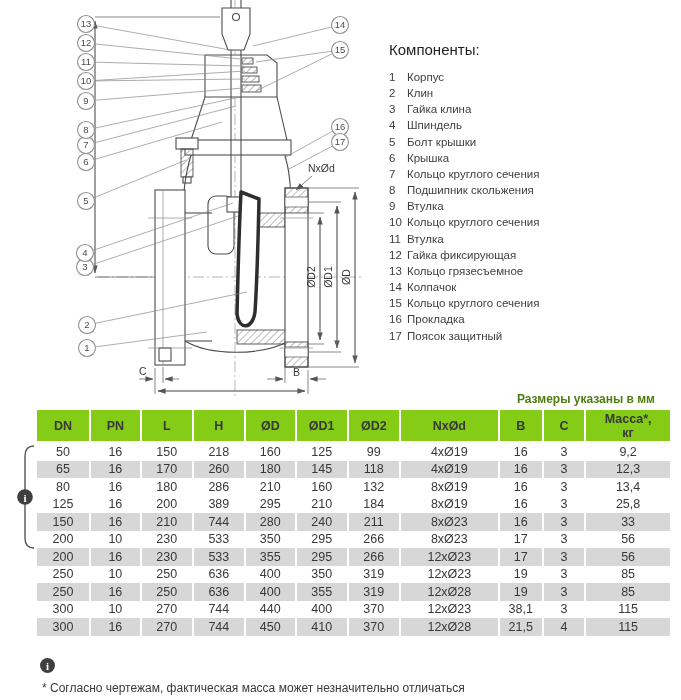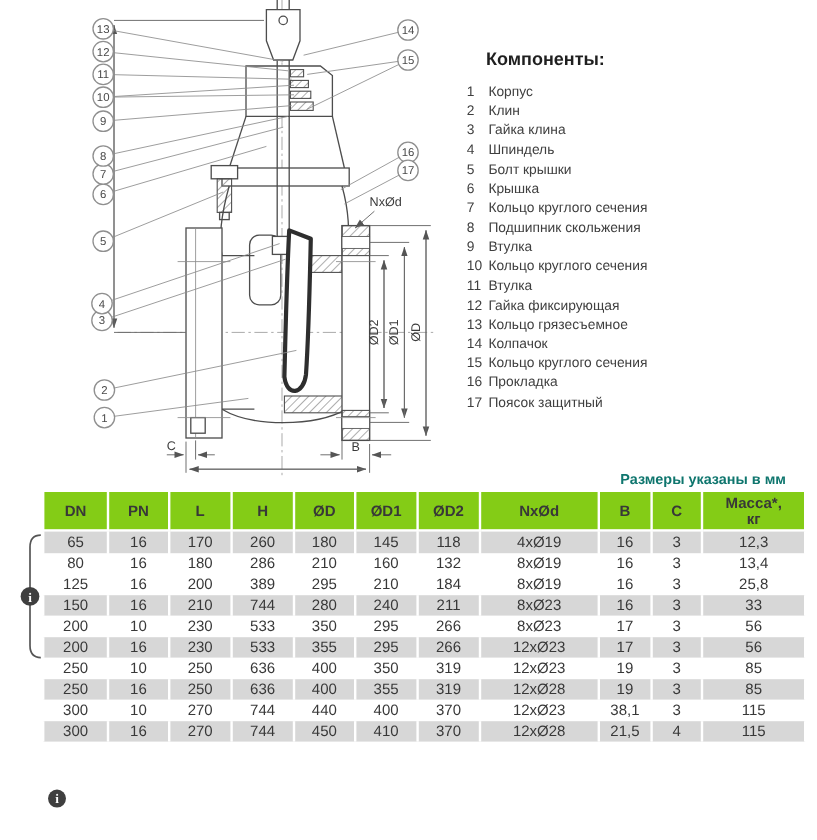--- a/index.html
+++ b/index.html
@@ -12,27 +12,27 @@
   .lnw{fill:#fff;stroke:#4d4d4d;stroke-width:1.1}
   .thin{fill:none;stroke:#8a8a8a;stroke-width:.7}
   .dim{fill:none;stroke:#6a6a6a;stroke-width:.8}
   .cl{fill:none;stroke:#9a9a9a;stroke-width:.7;stroke-dasharray:11 3 2 3}
   .hatchf{fill:url(#hatch);stroke:#4d4d4d;stroke-width:.9}
   .dtext{font-size:10.5px;fill:#3a3a3a}
   .dtext-b{font-size:11px;fill:#3a3a3a}
 
   
   .components{position:absolute;left:389px;top:41px;width:288px}
-  .comp-title{font-size:15px;font-weight:bold;color:#1f1f1f;margin:0 0 11px 16px}
+  .comp-title{font-size:15px;font-weight:normal;color:#1f1f1f;margin:0 0 11px 0}
   .comp-row{display:flex;font-size:11.5px;line-height:16.15px;color:#3f3f3f}
   .comp-num{width:18px;flex:none}
   .comp-label{flex:1}
 
   
-  .units-note{position:absolute;top:392px;right:26px;font-size:12px;font-weight:bold;color:#0f766e}
+  .units-note{position:absolute;top:392px;right:26px;font-size:12px;font-weight:bold;color:#4d7c0f}
   table{position:absolute;left:35px;top:410px;width:637px;border-collapse:collapse;table-layout:fixed}
   th,td{padding:0;text-align:center;font-size:12.5px;height:17.5px;border-left:2px solid #fff;border-right:2px solid #fff;white-space:nowrap;color:#383838}
   th{font-weight:bold;height:31px;background:#84cc16;line-height:1.12;border-bottom:2px solid #fff}
   tr.alt td{background:#d7d7d7}
 
   
   #bracket-svg{position:absolute;left:0;top:440px;width:45px;height:115px}
   .fn1{position:absolute;left:40px;top:658px;display:flex;align-items:center;gap:8px;font-size:12px;color:#3a3a3a}
   .info-badge{width:15px;height:15px;border-radius:50%;background:#3f3f3f;color:#fff;font-size:11px;font-weight:bold;display:flex;align-items:center;justify-content:center;font-family:"Liberation Serif",serif;flex:none}
   .fn2{position:absolute;left:42px;top:681px;font-size:12px;color:#3a3a3a}
@@ -338,20 +338,33 @@
           <th>ØD</th>
           <th>ØD1</th>
           <th>ØD2</th>
           <th>NxØd</th>
           <th>B</th>
           <th>C</th>
           <th><span>Масса*,</span><br><span>кг</span></th>
         </tr>
       </thead>
     <tbody id="body-rows">
+        <tr>
+          <td>50</td>
+          <td>16</td>
+          <td>150</td>
+          <td>218</td>
+          <td>160</td>
+          <td>125</td>
+          <td>99</td>
+          <td>4xØ19</td>
+          <td>16</td>
+          <td>3</td>
+          <td>9,2</td>
+        </tr>
         <tr class="alt">
           <td>65</td>
           <td>16</td>
           <td>170</td>
           <td>260</td>
           <td>180</td>
           <td>145</td>
           <td>118</td>
           <td>4xØ19</td>
           <td>16</td>
@@ -480,14 +493,15 @@
 
   <svg id="bracket-svg" viewBox="0 0 45 115" xmlns="http://www.w3.org/2000/svg">
     <path d="M34,6 Q25,6 25,16 V98 Q25,108 34,108" fill="none" stroke="#555" stroke-width="1.4"></path>
     <circle cx="25" cy="57" r="7.8" fill="#3f3f3f"></circle>
     <text x="25" y="61.5" text-anchor="middle" font-size="11" font-weight="bold" fill="#fff" font-family="Liberation Serif, serif">i</text>
   </svg>
 
   <div class="fn1">
     <span class="info-badge">i</span>
   </div>
+  <div class="fn2">* Согласно чертежам, фактическая масса может незначительно отличаться</div>
 
 </div>
 
 </body></html>

